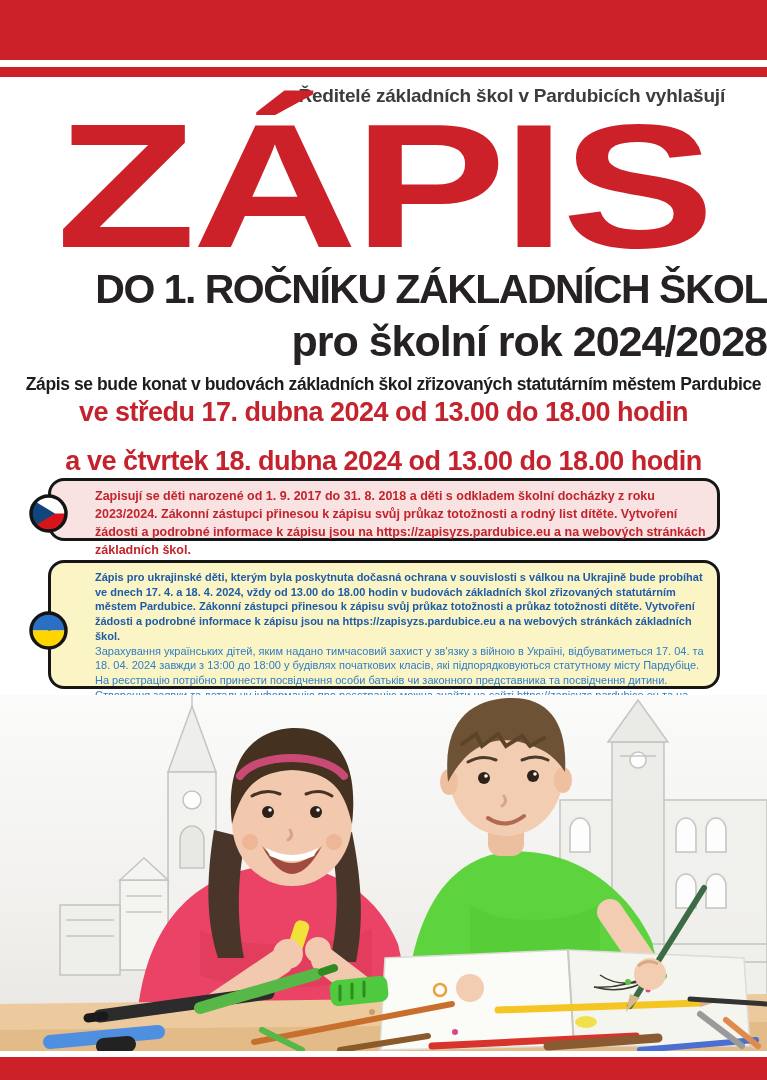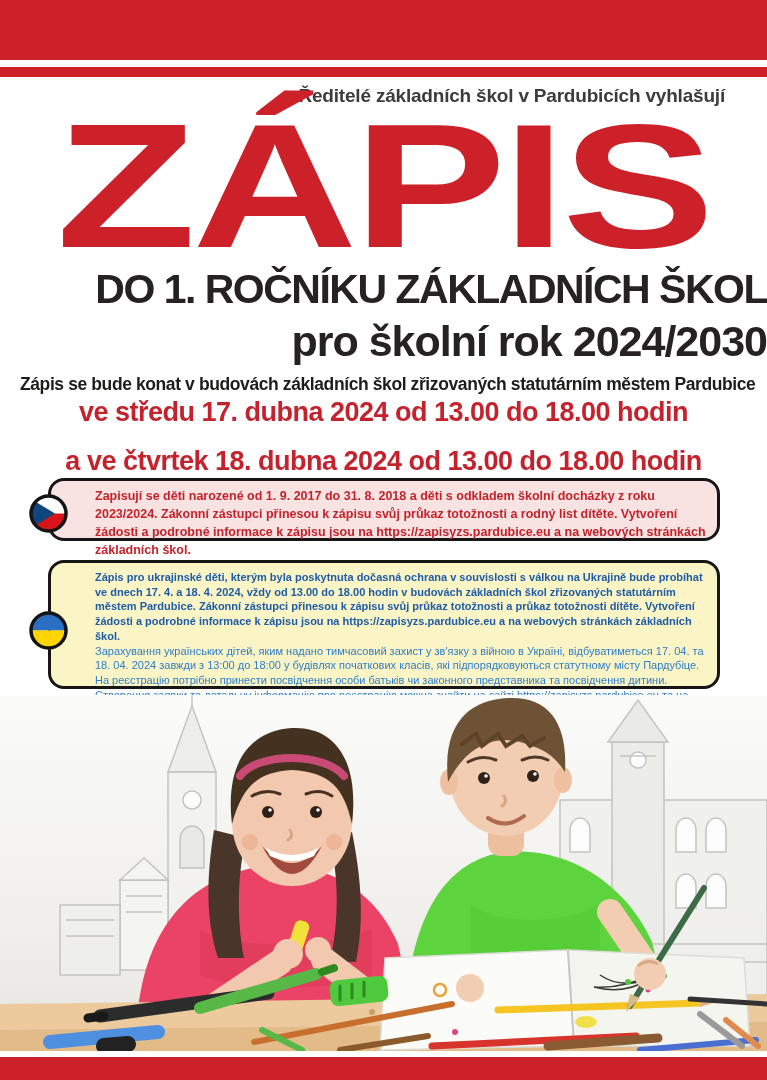--- a/index.html
+++ b/index.html
@@ -21,21 +21,21 @@
     letter-spacing:-3px; transform:scaleX(1.30); transform-origin:center;
     white-space:nowrap;
   }
   .h1, .h2{
     position:absolute; left:0; width:767px; text-align:right; color:#262223;
     font-weight:700; white-space:nowrap;
   }
   .h1{ top:266px; font-size:41px; letter-spacing:-1.5px; }
   .h2{ top:317px; font-size:43px; letter-spacing:-1px; }
   .intro{
-    position:absolute; top:374px; left:0; width:767px; 
+    position:absolute; top:374px; left:0; width:767px; text-align:center;
     font-size:17.5px; font-weight:700; color:#1d1d1b; letter-spacing:-0.4px; white-space:nowrap;padding-left:20px;
   }
   .date-line{
     position:absolute; left:0; width:767px; text-align:center;
     font-size:27px; font-weight:700; color:#c4232e; letter-spacing:-0.5px; white-space:nowrap;
   }
   .date1{ top:397px; }
   .date2{ top:446px; }
 
   .notice{
@@ -66,21 +66,21 @@
 <div class="page">
 
   <div class="topbar"></div>
   <div class="topstripe"></div>
 
   <div class="announcer">Ředitelé základních škol v Pardubicích vyhlašují</div>
 
   <div class="title">ZÁPIS</div>
 
   <div class="h1">DO 1. ROČNÍKU ZÁKLADNÍCH ŠKOL</div>
-  <div class="h2">pro školní rok 2024/2030</div>
+  <div class="h2">pro školní rok 2024/2028</div>
 
   <div class="intro">Zápis se bude konat v budovách základních škol zřizovaných statutárním městem Pardubice</div>
 
   <div class="date-line date1">ve středu 17. dubna 2024 od 13.00 do 18.00 hodin</div>
   <div class="date-line date2">a ve čtvrtek 18. dubna 2024 od 13.00 do 18.00 hodin</div>
 
   <div class="notice notice-cz">
     <span class="flag-badge flag-cz">
       <svg width="43" height="43" viewBox="0 0 43 43">
         <defs>

